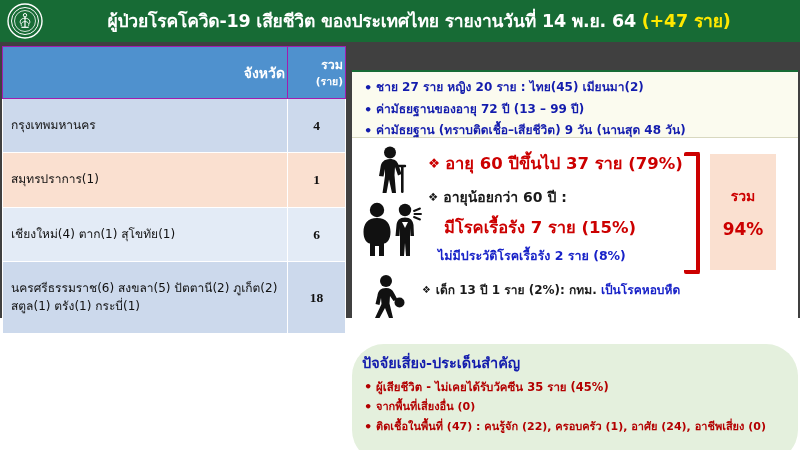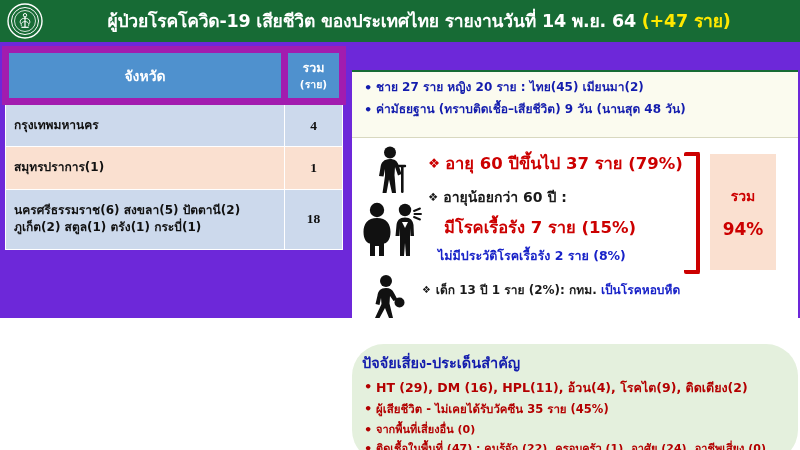--- a/index.html
+++ b/index.html
@@ -10,21 +10,21 @@
     height: 450px;
     overflow: hidden;
     background: #ffffff;
     font-family: "DejaVu Sans", "Liberation Sans", sans-serif;
   }
 
   .page {
     position: relative;
     width: 800px;
     height: 318px;
-    background: #6d28d9;
+    background: #404040;
   }
 
   
   .header {
     position: absolute;
     left: 0; top: 0;
     width: 800px;
     height: 42px;
     background: #176b35;
     display: flex;
@@ -56,35 +56,35 @@
   }
   table.prov {
     width: 100%;
     border-collapse: collapse;
     table-layout: fixed;
   }
   table.prov th {
     background: #4f91ce;
     color: #ffffff;
     font-weight: bold;
-    text-align: center;
+    text-align: right;
     vertical-align: middle;
-    border: 7px solid #a21caf;
+    border: 1px solid #a21caf;
     padding: 4px 2px;
     height: 52px;
   }
   th.col-prov { font-size: 14px; }
   th.col-total { width: 58px; font-size: 12.5px; line-height: 1.35; }
   th.col-total .sub { font-size: 10.5px; display: block; font-weight: bold; }
 
   table.prov td {
     border: 1px solid #ffffff;
-    padding: 12px 8px;
+    padding: 18px 8px;
     font-size: 12px;
-    font-weight: bold;
+    font-weight: normal;
     color: #101010;
     line-height: 1.45;
     vertical-align: middle;
   }
   table.prov td.num {
     text-align: center;
     font-size: 13.5px;
     font-family: "Liberation Serif", "DejaVu Serif", serif;
     font-weight: bold;
     padding: 6px 2px;
@@ -279,33 +279,38 @@
       </thead>
       <tbody>
         <tr class="band-blue">
           <td>กรุงเทพมหานคร</td>
           <td class="num">4</td>
         </tr>
         <tr class="band-peach">
           <td>สมุทรปราการ(1)</td>
           <td class="num">1</td>
         </tr>
+        <tr class="band-pale">
+          <td>เชียงใหม่(4) ตาก(1) สุโขทัย(1)</td>
+          <td class="num">6</td>
+        </tr>
         <tr class="band-blue">
           <td>นครศรีธรรมราช(6) สงขลา(5) ปัตตานี(2) ภูเก็ต(2) สตูล(1) ตรัง(1) กระบี่(1)</td>
           <td class="num">18</td>
         </tr>
       </tbody>
     </table>
   </div>
 
   <div class="right">
 
     <div class="facts">
       <ul>
         <li>ชาย 27 ราย หญิง 20 ราย : ไทย(45) เมียนมา(2)</li>
+        <li>ค่ามัธยฐานของอายุ 72 ปี (13 – 99 ปี)</li>
         <li>ค่ามัธยฐาน (ทราบติดเชื้อ–เสียชีวิต) 9 วัน (นานสุด 48 วัน)</li>
       </ul>
     </div>
 
     <div class="ages">
 
       <div class="icon-cell ic-elder">
         <svg width="48" height="50" viewBox="0 0 48 50" aria-hidden="true">
           <circle cx="25" cy="7.5" r="6" fill="#111111"></circle>
           <path d="M25 14 C19 14 16 17.5 15.5 22.5 L14 31 L18.5 31.5 L20 24 L20 31 L17.5 48 L21.5 48 L24 34.5 L27 48 L31 48 L29.5 30 L30 22 L33 30.5 L36.5 29 L33.5 20 C32.4 16 29.5 14 25 14 Z" fill="#111111"></path>
@@ -344,21 +349,20 @@
       <div class="bracket"></div>
       <div class="sum-box">
         <span class="lbl">รวม</span>
         <span class="val">94%</span>
       </div>
     </div>
 
     <div class="risk">
       <div class="risk-title">ปัจจัยเสี่ยง-ประเด็นสำคัญ</div>
       <ul>
-        <li class="r1">HT (29), DM (16), HPL(11), อ้วน(4), โรคไต(9), ติดเตียง(2)</li>
         <li class="r2">ผู้เสียชีวิต - ไม่เคยได้รับวัคซีน 35 ราย (45%)</li>
         <li class="r3">จากพื้นที่เสี่ยงอื่น (0)</li>
         <li class="r4">ติดเชื้อในพื้นที่ (47) : คนรู้จัก (22), ครอบครัว (1), อาศัย (24), อาชีพเสี่ยง (0)</li>
       </ul>
     </div>
 
   </div>
 </div>
 
 </body></html>

